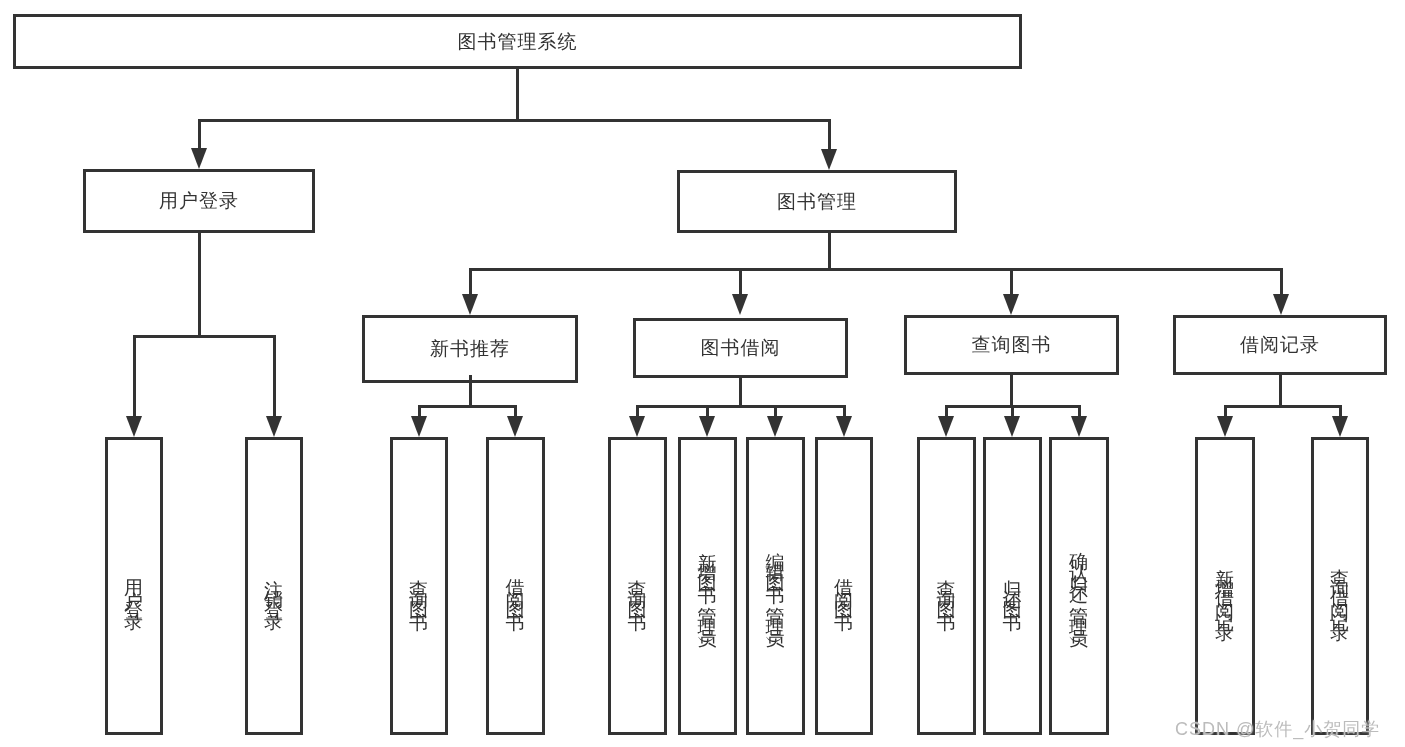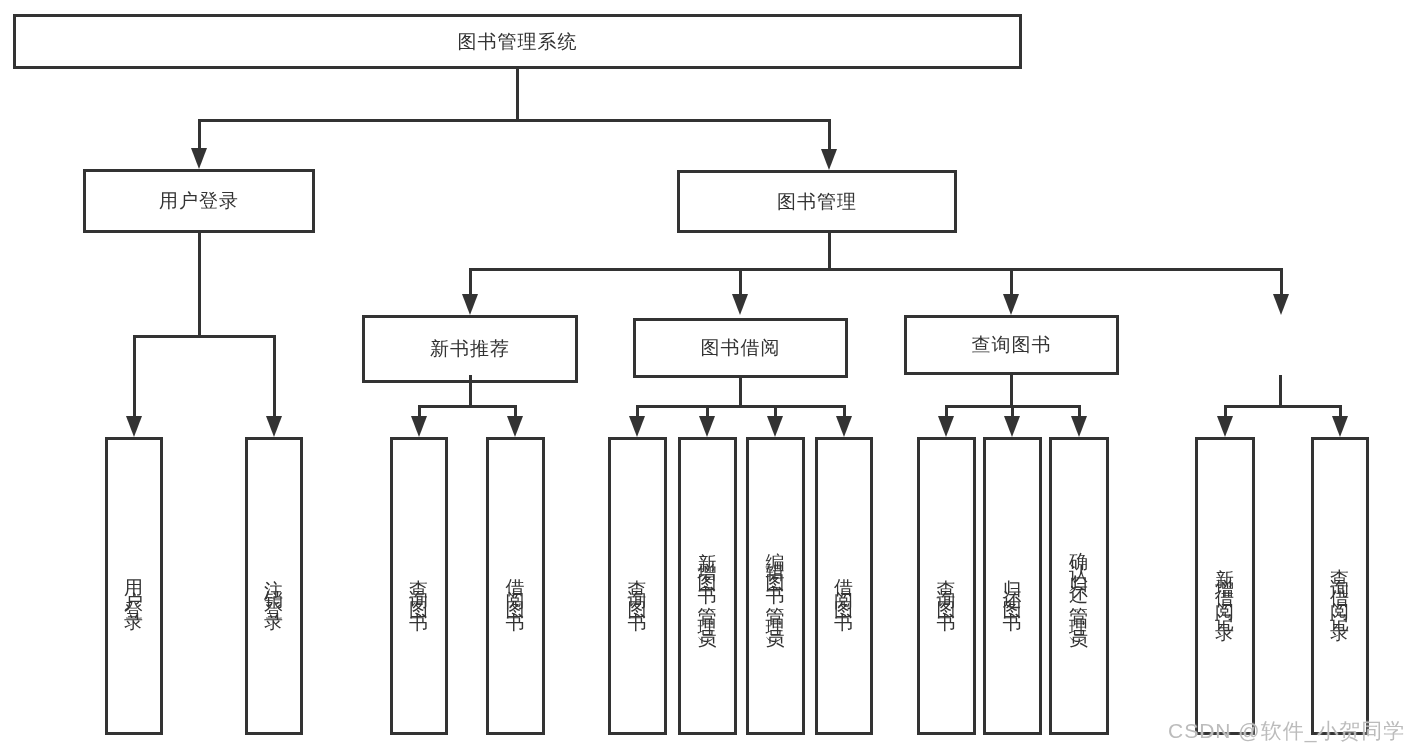--- a/index.html
+++ b/index.html
@@ -31,22 +31,22 @@
   }
   .hline,.vline{position:absolute;background:var(--line);}
   .hline{height:3px;}
   .vline{width:3px;}
   .arrow{
     position:absolute;width:0;height:0;
     border-left:8px solid transparent;border-right:8px solid transparent;
     border-top:21px solid var(--line);
   }
   .watermark{
-    position:absolute;font-size:21px;color:var(--wm);
-    text-shadow:0 0 2px #ffffff;white-space:nowrap;letter-spacing:1px;
+    position:absolute;font-size:18px;color:var(--wm);
+    text-shadow:0 0 2px #ffffff;white-space:nowrap;letter-spacing:1px;margin-left:7px;
   }
 </style>
 </head>
 <body>
 
 <div class="canvas">
 
   <div class="node" style="left:13px;top:14px;width:1009px;height:55px">
     <span class="label">图书管理系统</span>
   </div>
@@ -84,20 +84,23 @@
   <div class="arrow" style="left:1273px;top:294px"></div>
 
   <div class="node" style="left:362px;top:315px;width:216px;height:68px">
     <span class="label">新书推荐</span>
   </div>
   <div class="node" style="left:633px;top:318px;width:215px;height:60px">
     <span class="label">图书借阅</span>
   </div>
   <div class="node" style="left:904px;top:315px;width:215px;height:60px">
     <span class="label">查询图书</span>
+  </div>
+  <div class="node" style="left:1173px;top:315px;width:214px;height:60px">
+    <span class="label">借阅记录</span>
   </div>
 
   <div class="vline" style="left:469px;top:375px;height:32px"></div>
   <div class="hline" style="left:418px;top:405px;width:99px"></div>
   <div class="vline" style="left:418px;top:405px;height:12px"></div>
   <div class="vline" style="left:514px;top:405px;height:12px"></div>
   <div class="arrow" style="left:411px;top:416px"></div>
   <div class="arrow" style="left:507px;top:416px"></div>
 
   <div class="vline" style="left:739px;top:375px;height:32px"></div>

